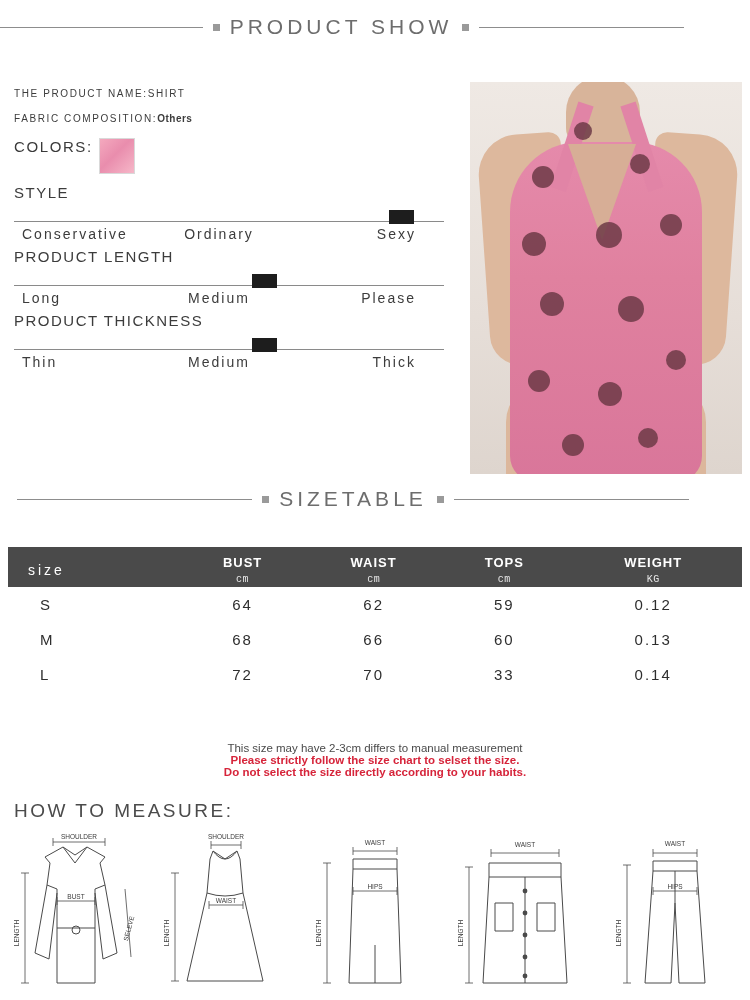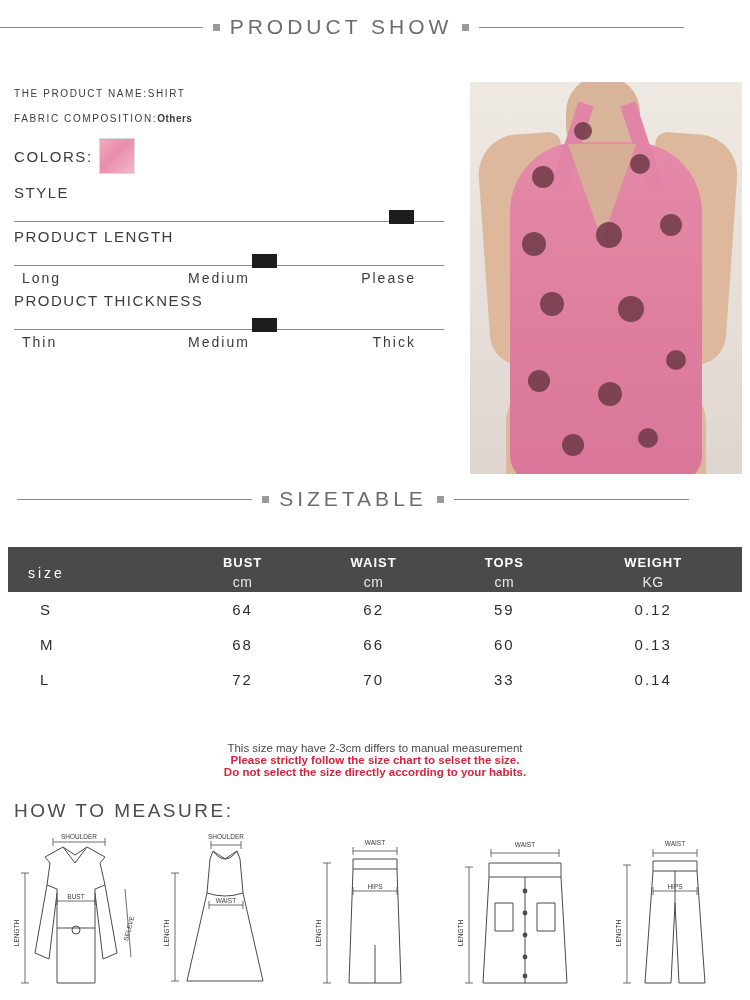--- a/index.html
+++ b/index.html
@@ -38,21 +38,21 @@
   
   .info{
     position:absolute;left:14px;top:88px;width:450px;
   }
   .info .line{
     font-size:10px;letter-spacing:1.6px;color:#3c3c3c;
     margin-bottom:14px;white-space:nowrap;
   }
   .info .line b{font-weight:bold;letter-spacing:0.5px;}
 
-  .colors-row{display:flex;align-items:center;gap:6px;margin-bottom:10px;}
+  .colors-row{display:flex;gap:6px;margin-bottom:10px;}
   .colors-row .lbl{font-size:15px;letter-spacing:1.6px;}
   .swatch{
     width:34px;height:34px;
     background:linear-gradient(135deg,#f4a9be 0%,#e98dad 45%,#f6b7c8 100%);
     border:1px solid #d9d9d9;
   }
 
   
   .scale-block{margin-top:6px;}
   .scale-label{font-size:15px;letter-spacing:1.5px;color:#3c3c3c;margin-bottom:6px;}
@@ -125,22 +125,22 @@
   .sizetable{
     position:absolute;left:8px;top:547px;width:734px;
     border-collapse:collapse;
   }
   .sizetable thead tr{background:#4a4a4a;color:#ffffff;}
   .sizetable th{
     font-size:13px;font-weight:bold;letter-spacing:1px;
     padding:8px 0 2px 0;text-align:center;
   }
   .sizetable th .unit{
-    display:block;font-size:14px;font-weight:normal;letter-spacing:.5px;
-    padding-top:4px;color:#e8e8e8;
+    display:block;font-size:10px;font-weight:normal;letter-spacing:.5px;
+    padding-top:4px;color:#e8e8e8;font-family:Liberation Mono, monospace;
   }
   .sizetable th.size-col{
     text-align:left;padding-left:20px;letter-spacing:3px;font-weight:normal;font-size:14px;margin-left:34px;
   }
   .sizetable td{
     font-size:15px;text-align:center;padding:9px 0;color:#2e2e2e;letter-spacing:2px;
   }
   .sizetable td.size-col{text-align:left;padding-left:32px;letter-spacing:1px;}
 
   .note{
@@ -182,20 +182,25 @@
 
   <div class="colors-row">
     <span class="lbl">COLORS:</span>
     <span class="swatch"></span>
   </div>
 
   <div class="scale-block">
     <div class="scale-label">STYLE</div>
     <div class="scale-bar">
       <div class="marker" style="left:375px;"></div>
+    </div>
+    <div class="scale-ticks">
+      <span>Conservative</span>
+      <span>Ordinary</span>
+      <span>Sexy</span>
     </div>
   </div>
 
   <div class="scale-block">
     <div class="scale-label">PRODUCT LENGTH</div>
     <div class="scale-bar">
       <div class="marker" style="left:238px;"></div>
     </div>
     <div class="scale-ticks">
       <span>Long</span>

